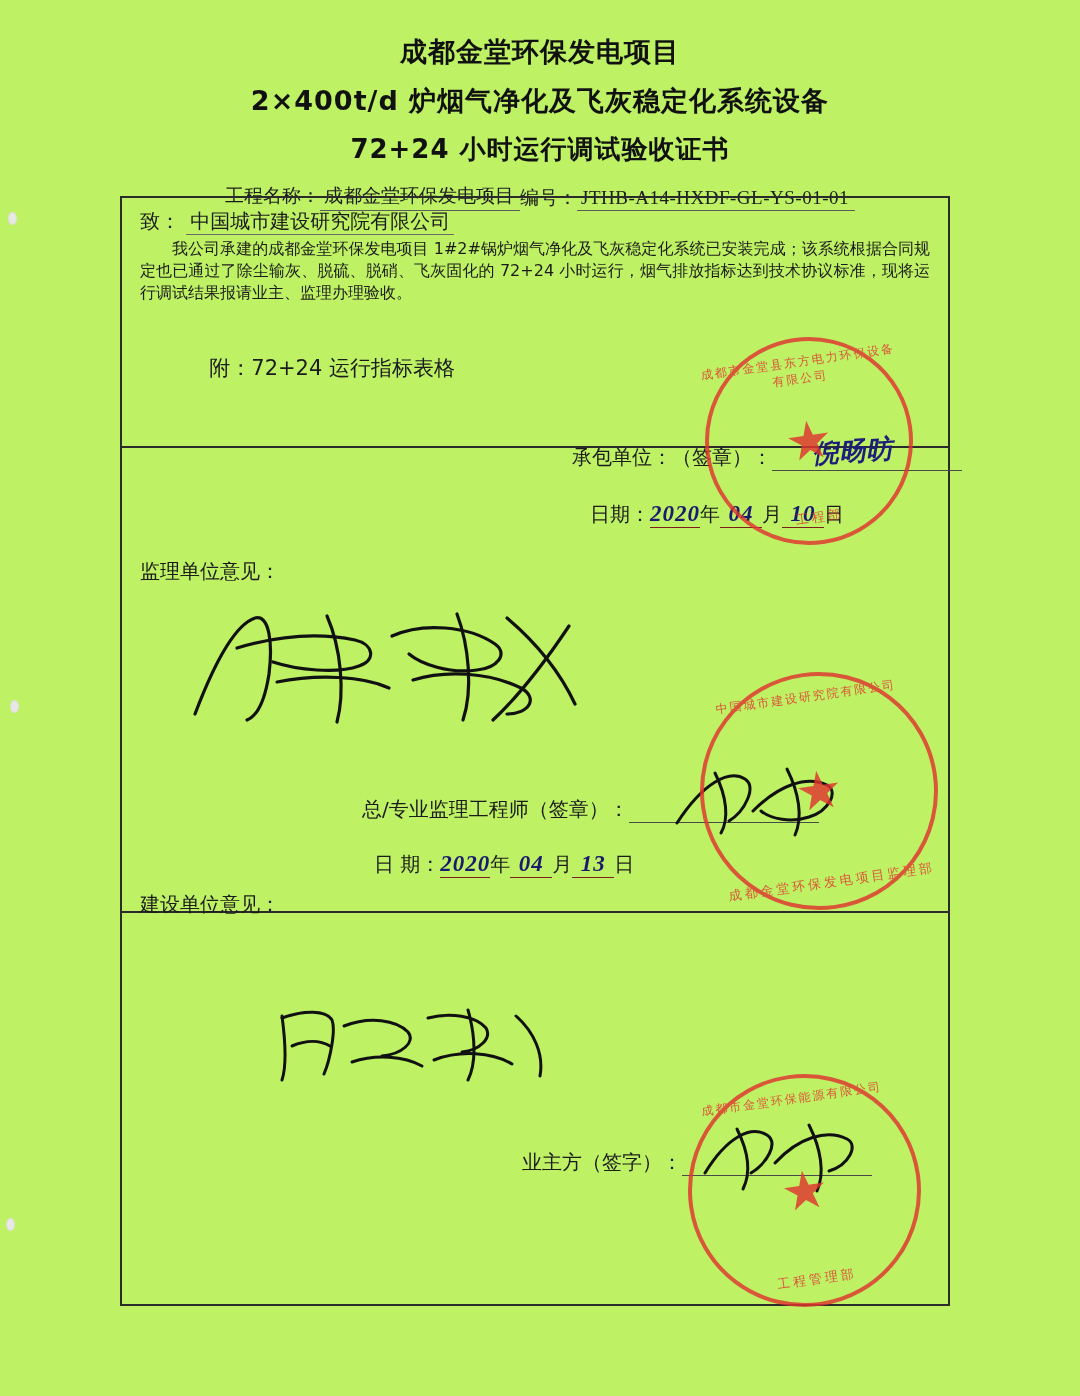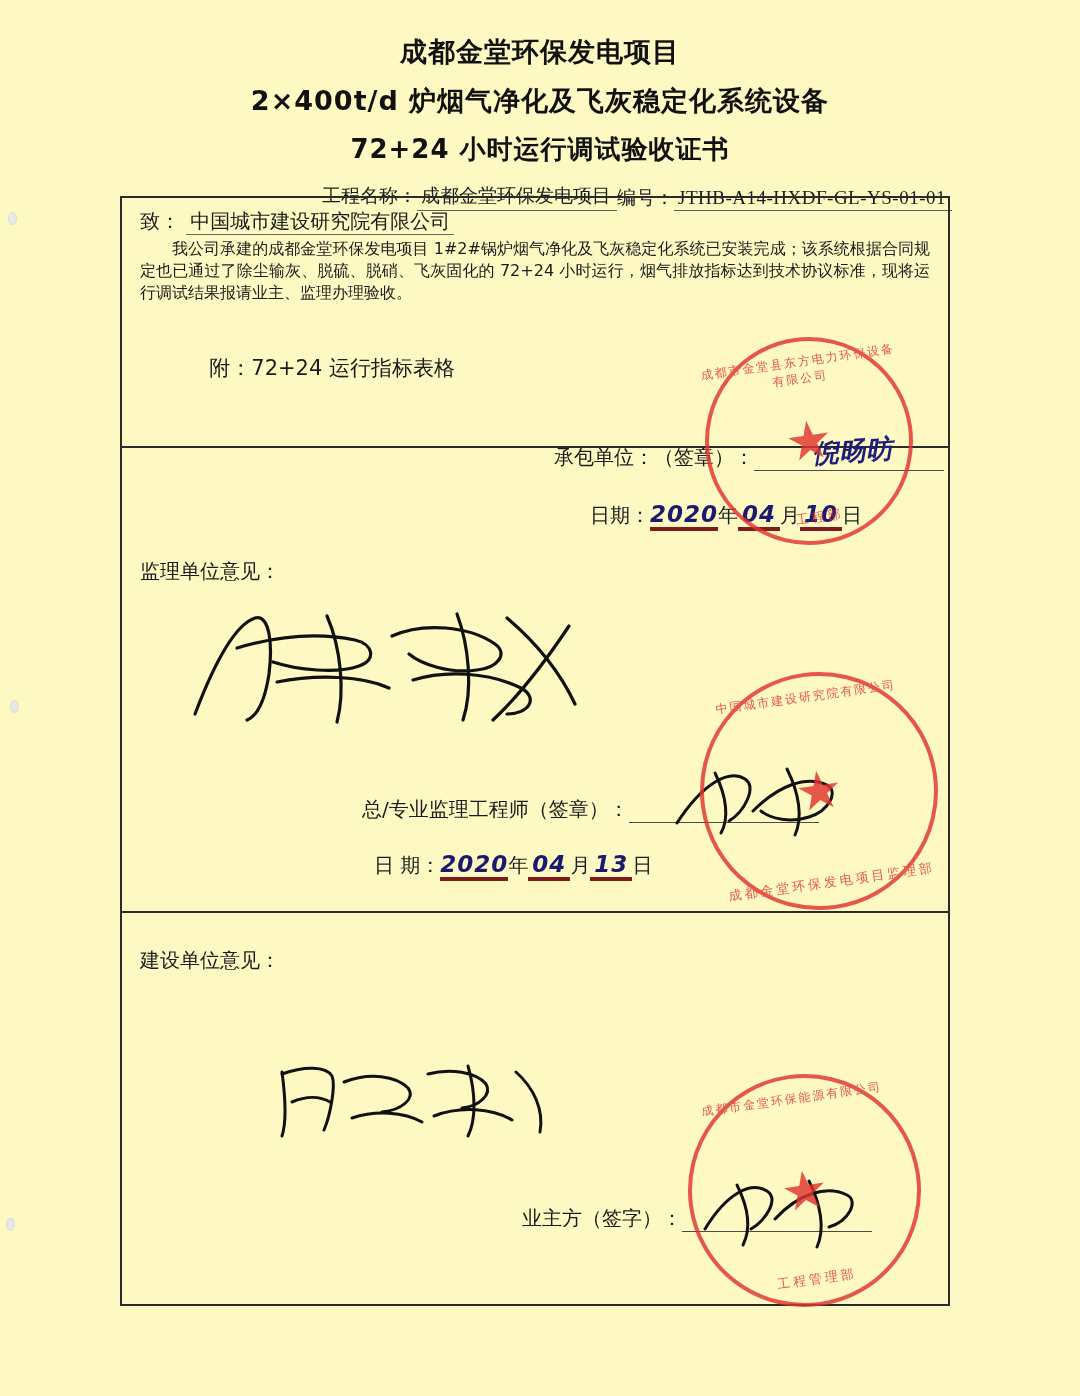--- a/index.html
+++ b/index.html
@@ -11,21 +11,21 @@
     width: 1080px;
     height: 1396px;
     position: relative;
     font-family: "Liberation Serif", "DejaVu Serif", serif;
     color: #1b1b1b;
     overflow: hidden;
   }
   .page {
     position: absolute;
     inset: 0;
-    background: #fef9c3;
+    background: #bef264;
   }
   
   .punch {
     position: absolute;
     width: 9px;
     height: 13px;
     border-radius: 50%;
     background: #e8e8e4;
     box-shadow: inset 0 0 2px #cfcfc8;
   }
@@ -45,21 +45,21 @@
   }
   .t1 { font-size: 27px; margin-bottom: 13px; }
   .t2 { font-size: 27px; margin-bottom: 13px; }
   .t3 { font-size: 26px; margin-bottom: 16px; }
 
   .meta-row {
     position: relative;
     width: 824px;
     margin: 0 auto;
     display: flex;
-    justify-content: flex-end;
+    justify-content: center;
     align-items: flex-end;
     font-size: 19px;
     padding: 0 4px 5px 4px;
     font-family: "DejaVu Sans", "Liberation Sans", sans-serif;
   }
   .meta-left, .meta-right { white-space: nowrap; }
   .meta-value {
     border-bottom: 1px solid #5d5d5d;
     padding: 0 6px 1px 4px;
     display: inline-block;
@@ -79,21 +79,21 @@
     box-sizing: border-box;
   }
   .sec {
     position: absolute;
     left: 0;
     width: 100%;
     box-sizing: border-box;
   }
   .sec-a { top: 0; height: 250px; border-bottom: 2px solid #2b2b2b; }
   .sec-b { top: 350px; height: 365px; border-bottom: 2px solid #2b2b2b; }
-  .sec-c { top: 739px; height: 393px; }
+  .sec-c { top: 683px; height: 393px; }
 
   .sec-label {
     position: absolute;
     left: 18px;
     top: 10px;
     font-size: 20px;
     font-family: "DejaVu Sans", "Liberation Sans", sans-serif;
   }
   .addr-line {
     position: absolute;
@@ -154,21 +154,22 @@
     font-size: 23px;
     letter-spacing: 1px;
   }
   .hand-lg {
     font-size: 26px;
   }
   .date-seg {
     display: inline-block;
     min-width: 42px;
     text-align: center;
-    border-bottom: 4px solid #7f1d1d;
+    border-bottom: 1px solid #7f1d1d;
+    font-family: Liberation Serif, serif;
   }
 
   
   .seal {
     position: absolute;
     border-radius: 50%;
     border: 4px solid #e0342f;
     color: #e0342f;
     opacity: 0.82;
     display: flex;
@@ -231,21 +232,21 @@
   <div class="frame">
 
     <div class="sec sec-a">
       <div class="addr-line">
         <span>致：</span>
         <span class="addr-underline">中国城市建设研究院有限公司</span>
       </div>
       <div class="body-para">我公司承建的成都金堂环保发电项目 1#2#锅炉烟气净化及飞灰稳定化系统已安装完成；该系统根据合同规定也已通过了除尘输灰、脱硫、脱硝、飞灰固化的 72+24 小时运行，烟气排放指标达到技术协议标准，现将运行调试结果报请业主、监理办理验收。</div>
       <div class="attach">附：72+24 运行指标表格</div>
 
-      <div class="sign-row" style="left:432px; top:246px;">
+      <div class="sign-row" style="left:450px; top:246px;">
         <span>承包单位：（签章）：</span><span class="sign-blank"></span>
       </div>
       <div class="hand hand-lg" style="position:absolute; left:690px; top:236px; transform:rotate(-4deg); color:#1d1d7a;">倪旸昉</div>
 
       <div class="date-row" style="left:468px; top:303px;">
         <span>日期：</span><span class="hand date-seg">2020</span><span>年</span><span class="hand date-seg">04</span><span>月</span><span class="hand date-seg">10</span><span>日</span>
       </div>
     </div>
 
     <div class="sec sec-b">

